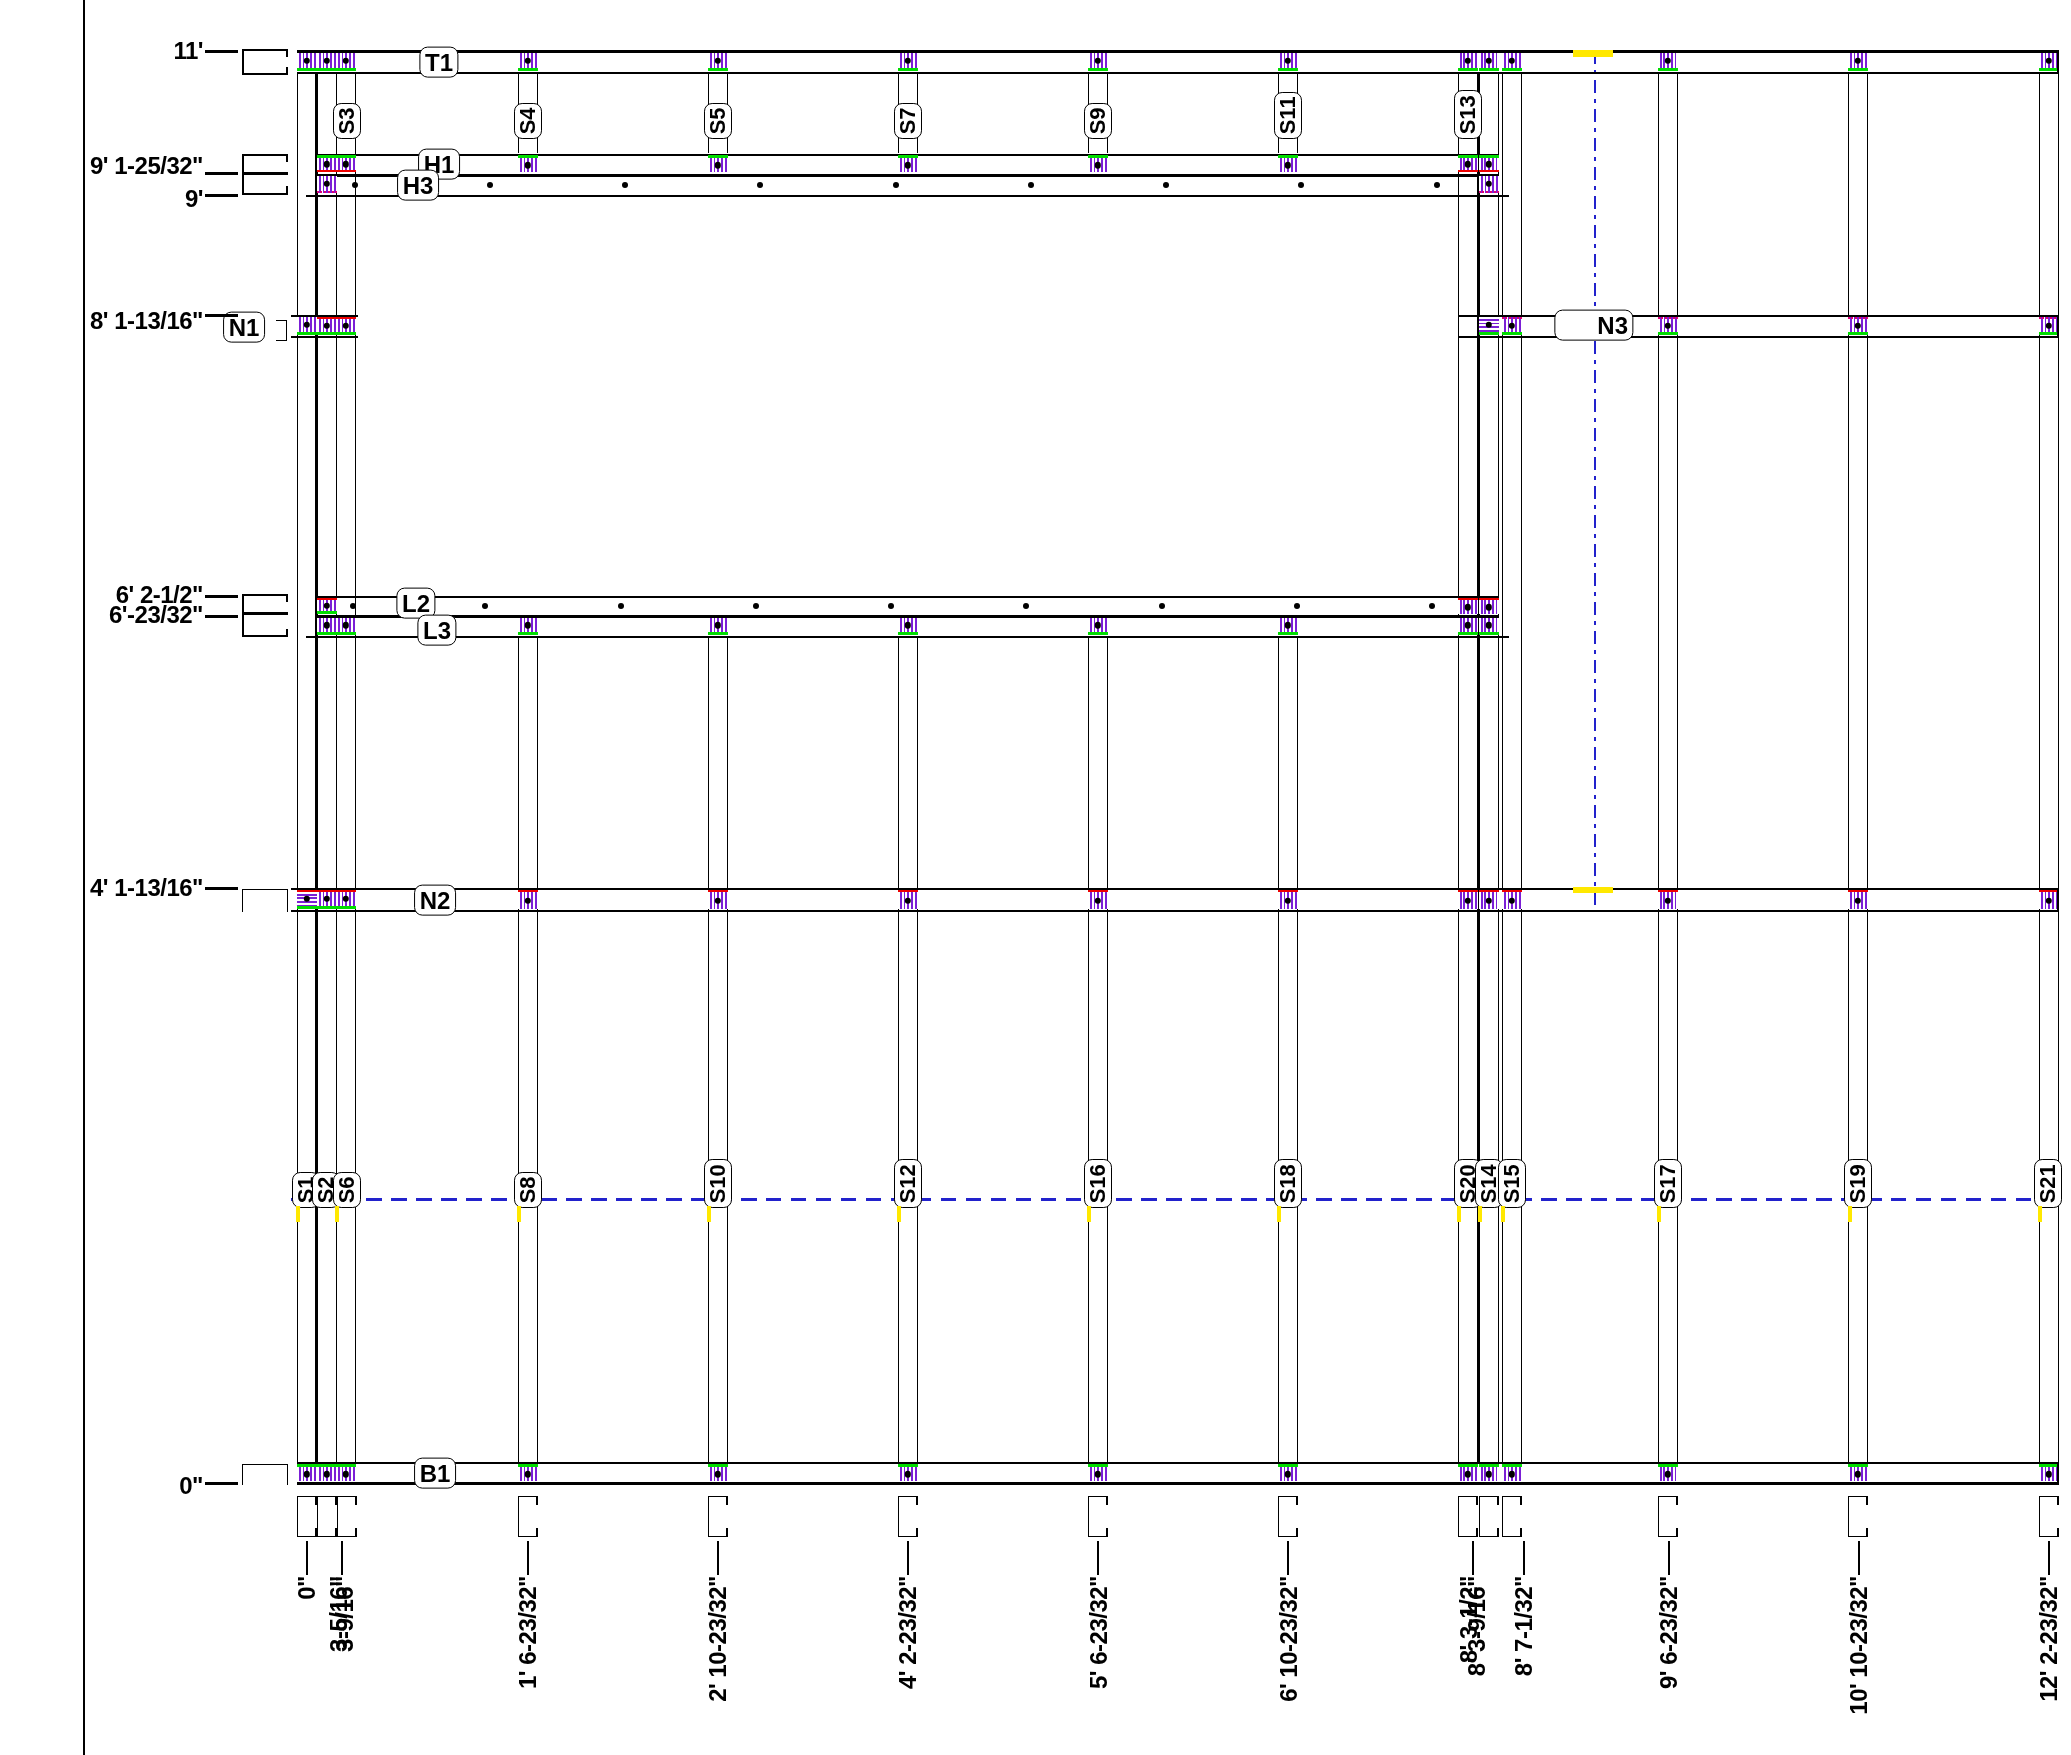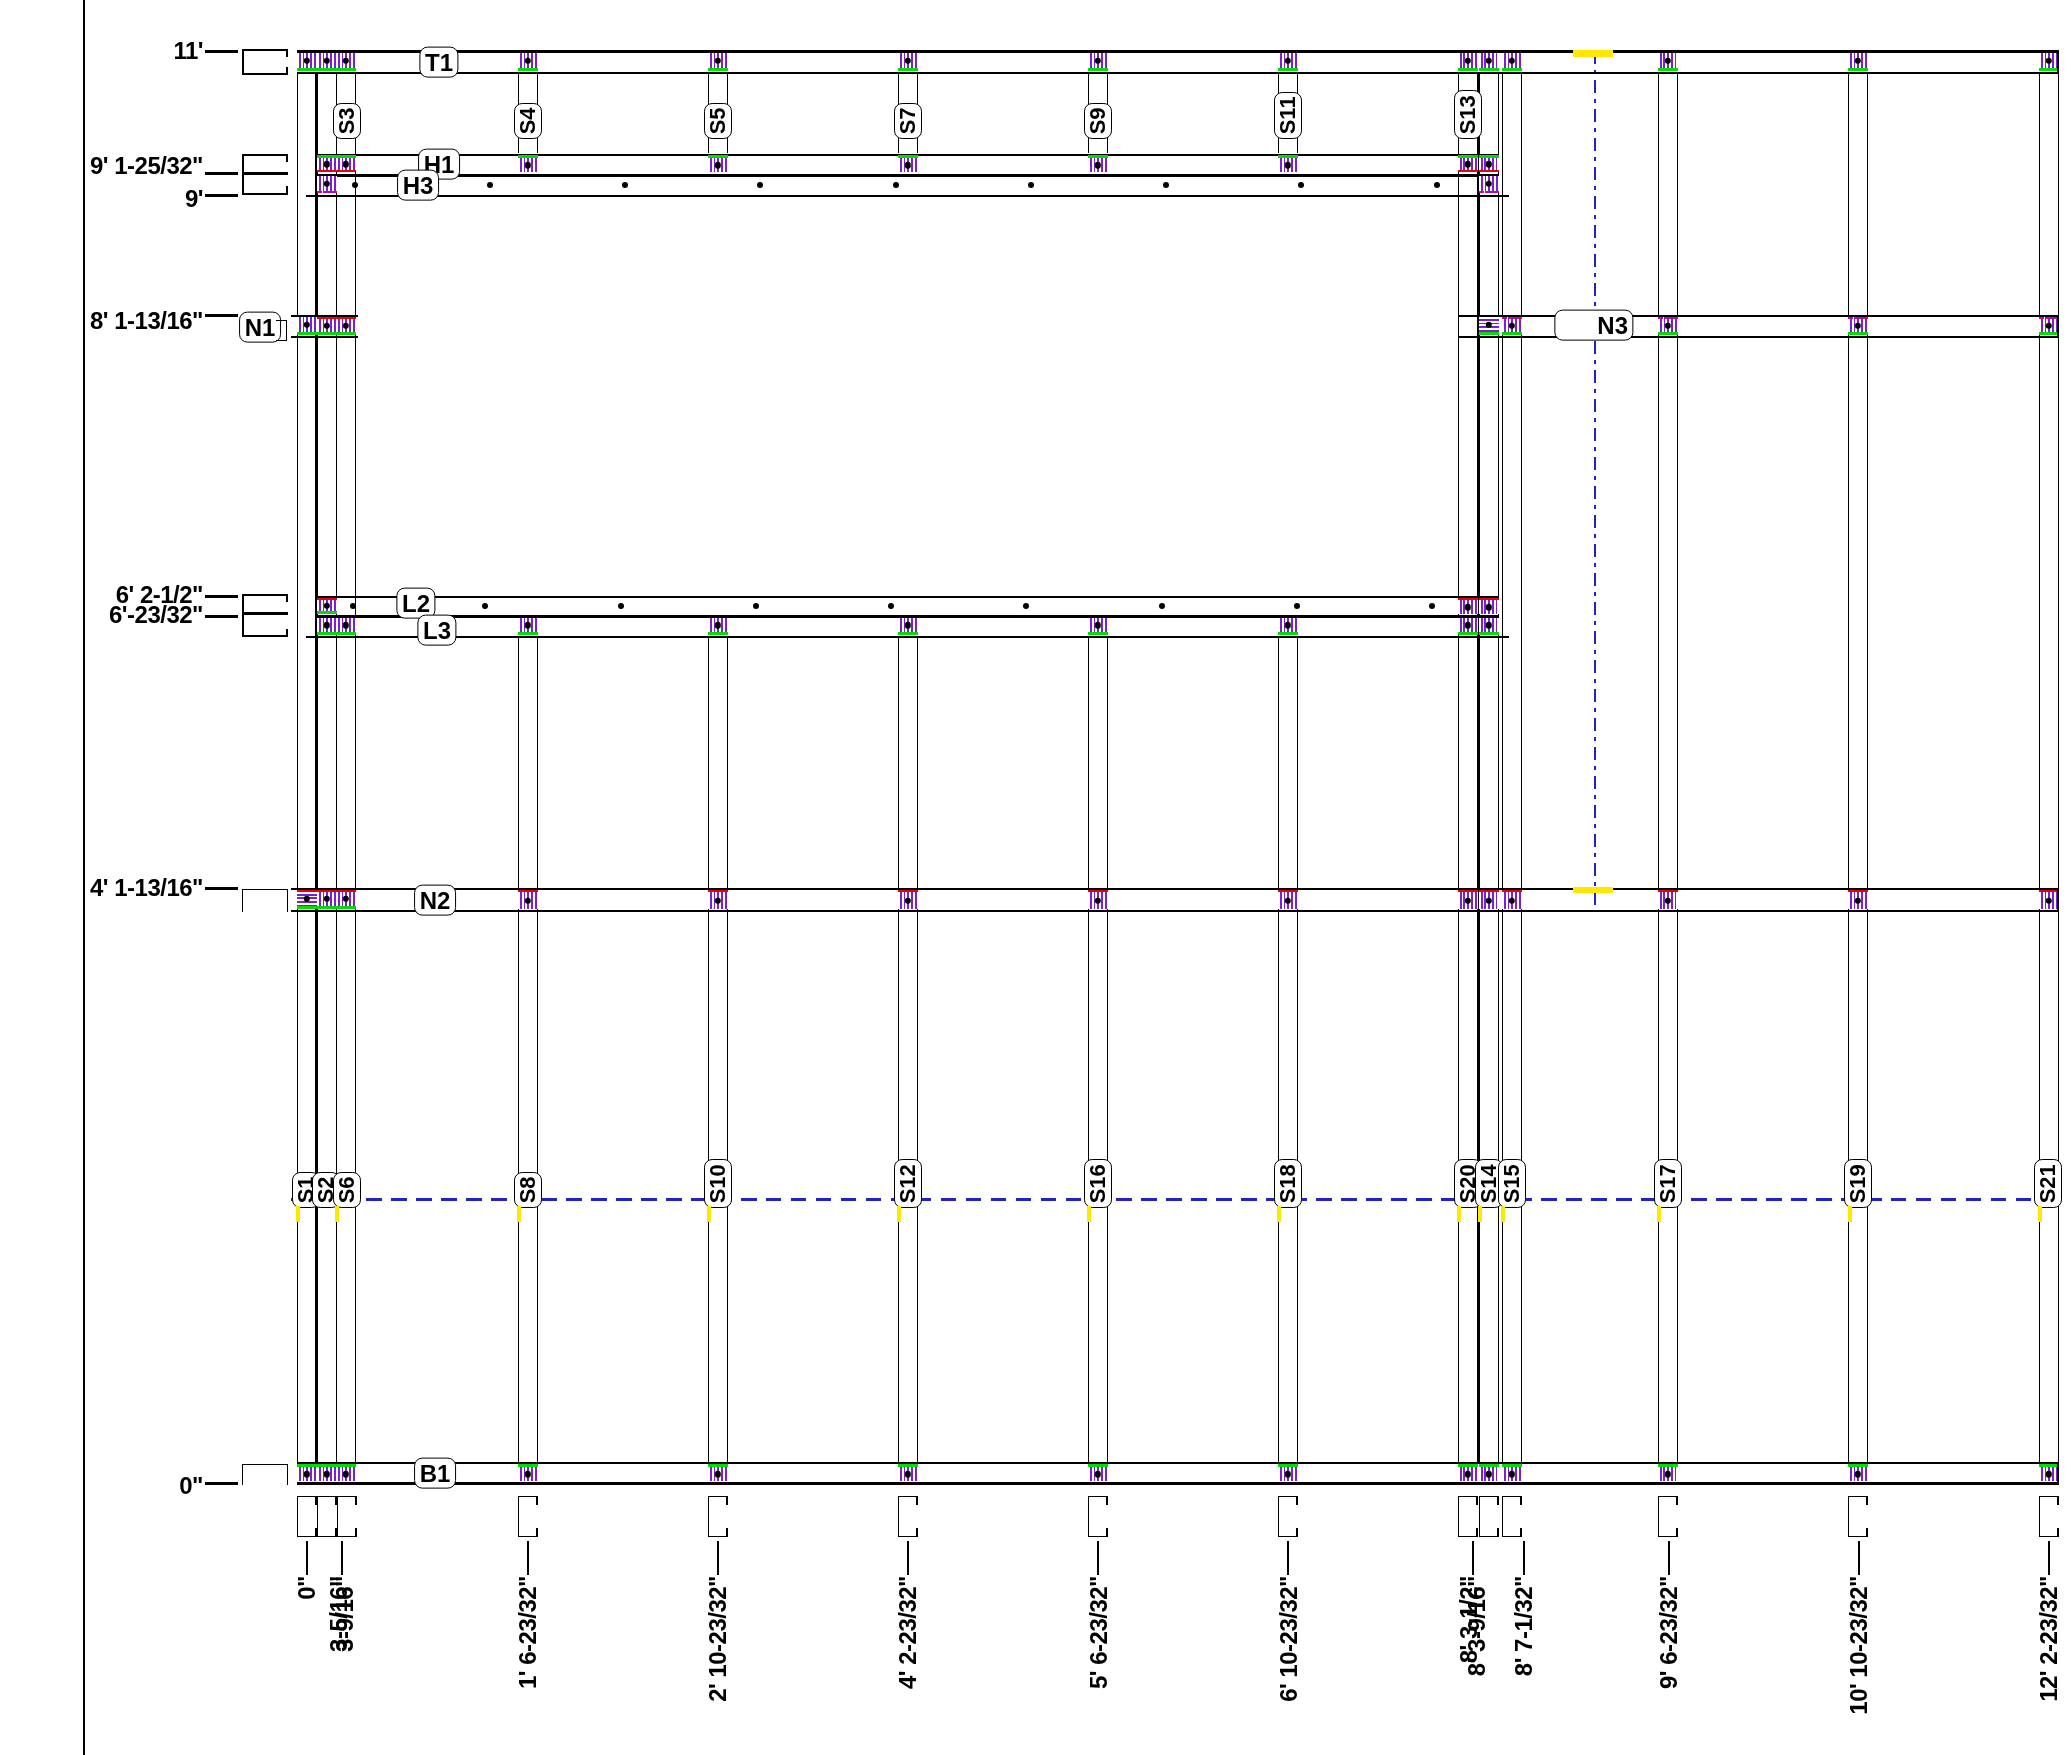--- a/index.html
+++ b/index.html
@@ -161,21 +161,21 @@
     <div class="hline" style="left: 291px; top: 336px; width: 67px; height: 1.8px;"></div>
     <div class="blk" style="left: 297px; top: 317px; width: 20px; height: 18.3px; border-bottom: 3.7px solid rgb(0, 221, 0);">
       <div class="dot"></div>
     </div>
     <div class="blk" style="left: 317px; top: 317px; width: 20px; height: 18.3px; border-top: 2.7px solid rgb(238, 0, 0); border-bottom: 3.7px solid rgb(0, 221, 0);">
       <div class="dot"></div>
     </div>
     <div class="blk" style="left: 336px; top: 317px; width: 20px; height: 18.3px; border-top: 2.7px solid rgb(238, 0, 0); border-bottom: 3.7px solid rgb(0, 221, 0);">
       <div class="dot"></div>
     </div>
-    <div class="lbl" style="left: 260px; top: 327px;">N1</div>
+    <div class="lbl" style="left: 244px; top: 327px;">N1</div>
     <div class="hline" style="left: 1458px; top: 315px; width: 600px; height: 1.8px;"></div>
     <div class="hline" style="left: 1458px; top: 336px; width: 600px; height: 1.8px;"></div>
     <div class="blk hstripe" style="left: 1479px; top: 317px; width: 20px; height: 18.3px; border-bottom: 3.7px solid rgb(0, 221, 0);">
       <div class="dot"></div>
     </div>
     <div class="blk" style="left: 1502px; top: 317px; width: 20px; height: 18.3px; border-top: 2.7px dotted rgb(221, 0, 119); border-bottom: 3.7px solid rgb(0, 221, 0);">
       <div class="dot"></div>
     </div>
     <div class="blk" style="left: 1658px; top: 317px; width: 20px; height: 18.3px; border-top: 2.7px dotted rgb(221, 0, 119); border-bottom: 3.7px solid rgb(0, 221, 0);">
       <div class="dot"></div>

